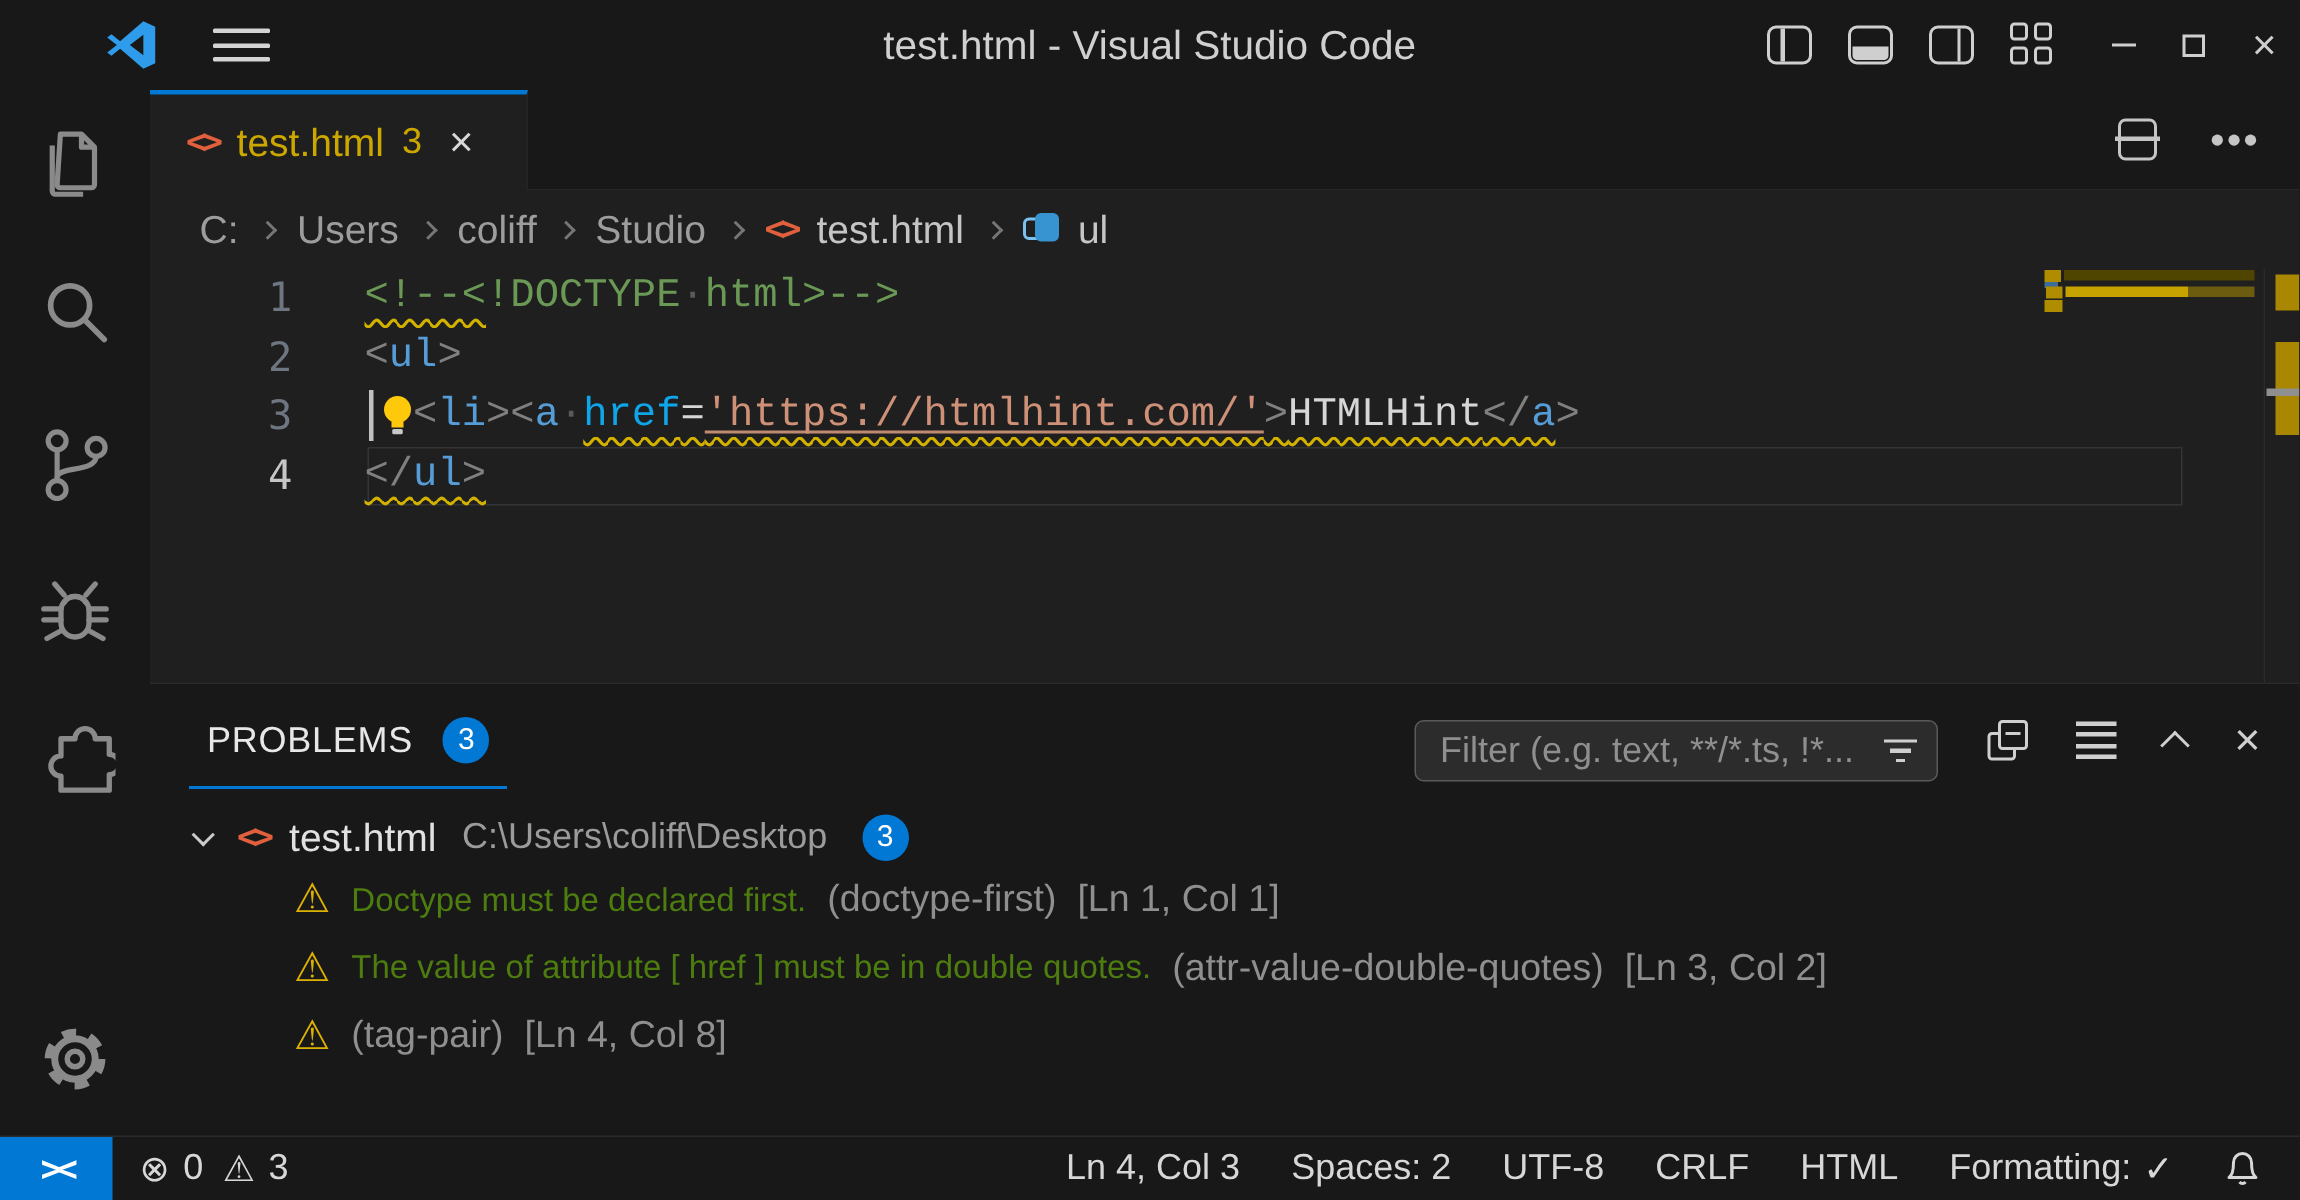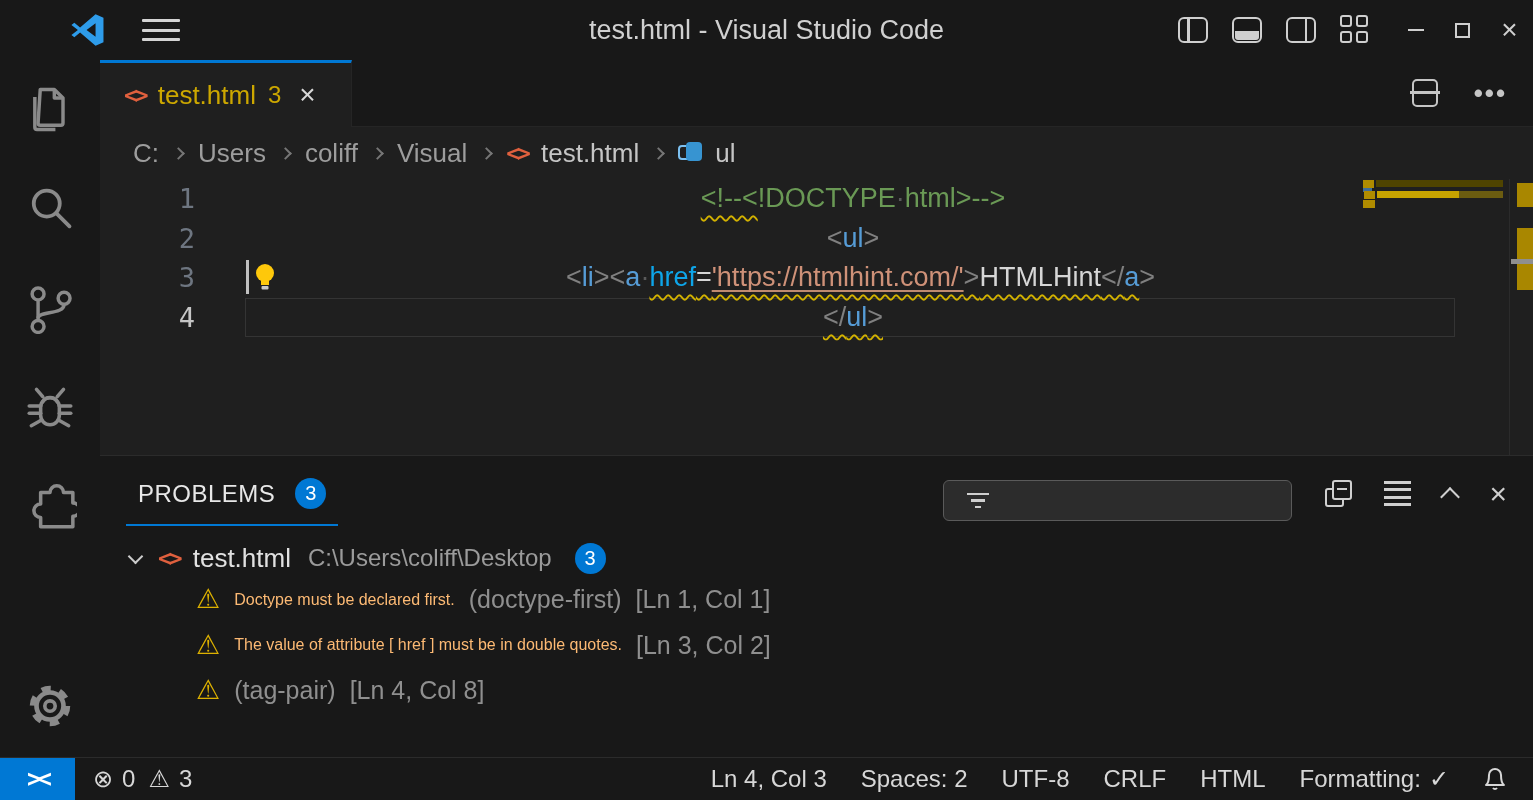--- a/index.html
+++ b/index.html
@@ -48,21 +48,21 @@
   .bc-sep { width:9px; height:9px; border-top:2px solid #767676; border-right:2px solid #767676; transform:rotate(45deg); margin:0 2px; }
   .bc-light { color:#c5c5c5; }
   .sym-ico { position:relative; width:24px; height:22px; }
   .sym-ico .back { position:absolute; left:0; top:3px; width:13px; height:15px; border:2.5px solid #7cc0f0; border-radius:4px; }
   .sym-ico .front { position:absolute; right:0; top:0; width:16px; height:19px; background:#3794d1; border-radius:4px; }
 
   .code-area { position:relative; height:276px; overflow:hidden; }
   .gutter { position:absolute; left:0; top:0; width:143px; font-family:"DejaVu Sans Mono", monospace; font-size:27px; color:#6e7681; }
   .line-num { height:39.5px; line-height:39.5px; text-align:right; padding-right:48px; }
   .line-num.active { color:#c6c6c6; }
-  .code-lines { position:absolute; left:143px; top:0; width:1220px; font-family:Liberation Sans, sans-serif; font-size:27px;text-align:center; }
+  .code-lines { position:absolute; left:143px; top:0; width:1220px; font-family:Liberation Mono, monospace; font-size:27px; }
   .code-line { height:39.5px; line-height:39.5px; white-space:pre; }
   .tk-comment { color:#6a9955; } .tk-tag { color:#569cd6; } .tk-punct { color:#808080; }
   .tk-attr { color:#0ea5e9; } .tk-string { color:#ce9178; } .tk-text { color:#d6d6d6; } .tk-ws { color:#5a5a5a; }
   .wavy { text-decoration-line:underline; text-decoration-style:wavy; text-decoration-color:#d2b100; text-decoration-thickness:2px; text-underline-offset:8px; text-decoration-skip-ink:none; }
   .lnk { text-decoration-line:underline; text-decoration-style:solid; text-decoration-color:#c08a70; text-decoration-thickness:2px; text-underline-offset:4px; text-decoration-skip-ink:none; }
   .current-line { position:absolute; left:145px; top:118.5px; width:1210px; height:39.5px; border:1px solid #343434; }
   .cursor { position:absolute; left:146px; top:81px; width:3px; height:34px; background:#c0c0c0; }
   .lightbulb { position:absolute; left:152px; top:83px; width:26px; height:30px; }
   .mm-mark, .or-mark { position:absolute; }
   .mm-seam { position:absolute; left:1409px; top:0; width:1px; height:276px; background:#2b2b2b; }
@@ -90,21 +90,21 @@
   .close-panel { font-size:30px; color:#cfcfcf; font-weight:300; line-height:1; }
 
   .problems-tree { position:absolute; left:0; right:0; top:83px; }
   .file-row { height:38px; display:flex; align-items:center; padding-left:30px; gap:13px; cursor:pointer; }
   .tree-chev { width:11px; height:11px; border-right:2.5px solid #cccccc; border-bottom:2.5px solid #cccccc; transform:rotate(45deg); margin:-4px 4px 0 0; }
   .file-name { font-size:26px; color:#e1e1e1; }
   .file-path { font-size:24px; color:#9b9b9b; margin-left:4px; }
   .file-badge { margin-left:10px; }
   .problem-row { height:45.5px; display:flex; align-items:center; padding-left:96px; gap:14px; cursor:pointer; }
   .warn-ico { color:#ddb100; font-size:27px; line-height:1; }
-  .msg { font-size:16px; color:#fdba74; white-space:pre; }
+  .msg { font-size:22px; color:#4d7c0f; white-space:pre; }
   .rule, .loc { font-size:25px; color:#8f8f8f; white-space:pre; }
 
   
   .statusbar { position:absolute; left:0; bottom:0; width:100%; height:43px; background:#181818; border-top:1px solid #2b2b2b; display:flex; align-items:center; font-size:24px; color:#d7d7d7; }
   .remote { width:75px; height:100%; background:#0078d4; color:#ffffff; display:flex; align-items:center; justify-content:center; font-family:"DejaVu Sans Mono", monospace; font-weight:bold; font-size:24px; letter-spacing:-4px; cursor:pointer; }
   .sb-problems { margin-left:18px; display:flex; align-items:center; gap:9px; cursor:pointer; }
   .sb-ico { font-size:24px; }
   .sb-right { margin-left:auto; display:flex; align-items:center; gap:34px; padding-right:26px; }
   .sb-item { cursor:pointer; white-space:nowrap; display:flex; align-items:center; gap:8px; }
 </style>
@@ -214,21 +214,21 @@
     </div>
   </div>
 
   <div class="breadcrumbs">
     <span class="bc-item">C:</span>
     <span class="bc-sep"></span>
     <span class="bc-item">Users</span>
     <span class="bc-sep"></span>
     <span class="bc-item">coliff</span>
     <span class="bc-sep"></span>
-    <span class="bc-item">Visual</span>
+    <span class="bc-item">Studio</span>
     <span class="bc-sep"></span>
     <span class="file-ico">&lt;&gt;</span>
     <span class="bc-item bc-light">test.html</span>
     <span class="bc-sep"></span>
     <span class="sym-ico">
         <span class="back"></span>
         <span class="front"></span>
       </span>
     <span class="bc-item bc-light">ul</span>
   </div>
@@ -269,20 +269,21 @@
   </div>
 </div>
 
 <div class="panel">
   <div class="panel-header">
     <div class="panel-tab">
       <span class="panel-tab-label">PROBLEMS</span>
       <span class="badge">3</span>
     </div>
     <div class="filter-box">
+      <input type="text" placeholder="Filter (e.g. text, **/*.ts, !*..." style="">
       <span class="filter-ic">
         <span style="width:22px;"></span>
           <span style="width:14px;"></span>
           <span style="width:6px;"></span>
       </span>
     </div>
     <div class="panel-actions">
       <span class="collapse-ic">
           <span class="back"></span>
           <span class="front"></span>
@@ -309,20 +310,21 @@
     <div id="problem-items">
         <div class="problem-row">
           <span class="warn-ico">⚠</span>
           <span class="msg">Doctype must be declared first.</span>
           <span class="rule">(doctype-first)</span>
           <span class="loc">[Ln 1, Col 1]</span>
         </div>
         <div class="problem-row">
           <span class="warn-ico">⚠</span>
           <span class="msg">The value of attribute [ href ] must be in double quotes.</span>
+          <span class="rule">(attr-value-double-quotes)</span>
           <span class="loc">[Ln 3, Col 2]</span>
         </div>
         <div class="problem-row">
           <span class="warn-ico">⚠</span>
           <span class="rule">(tag-pair)</span>
           <span class="loc">[Ln 4, Col 8]</span>
         </div>
       </div>
   </div>
 </div>

